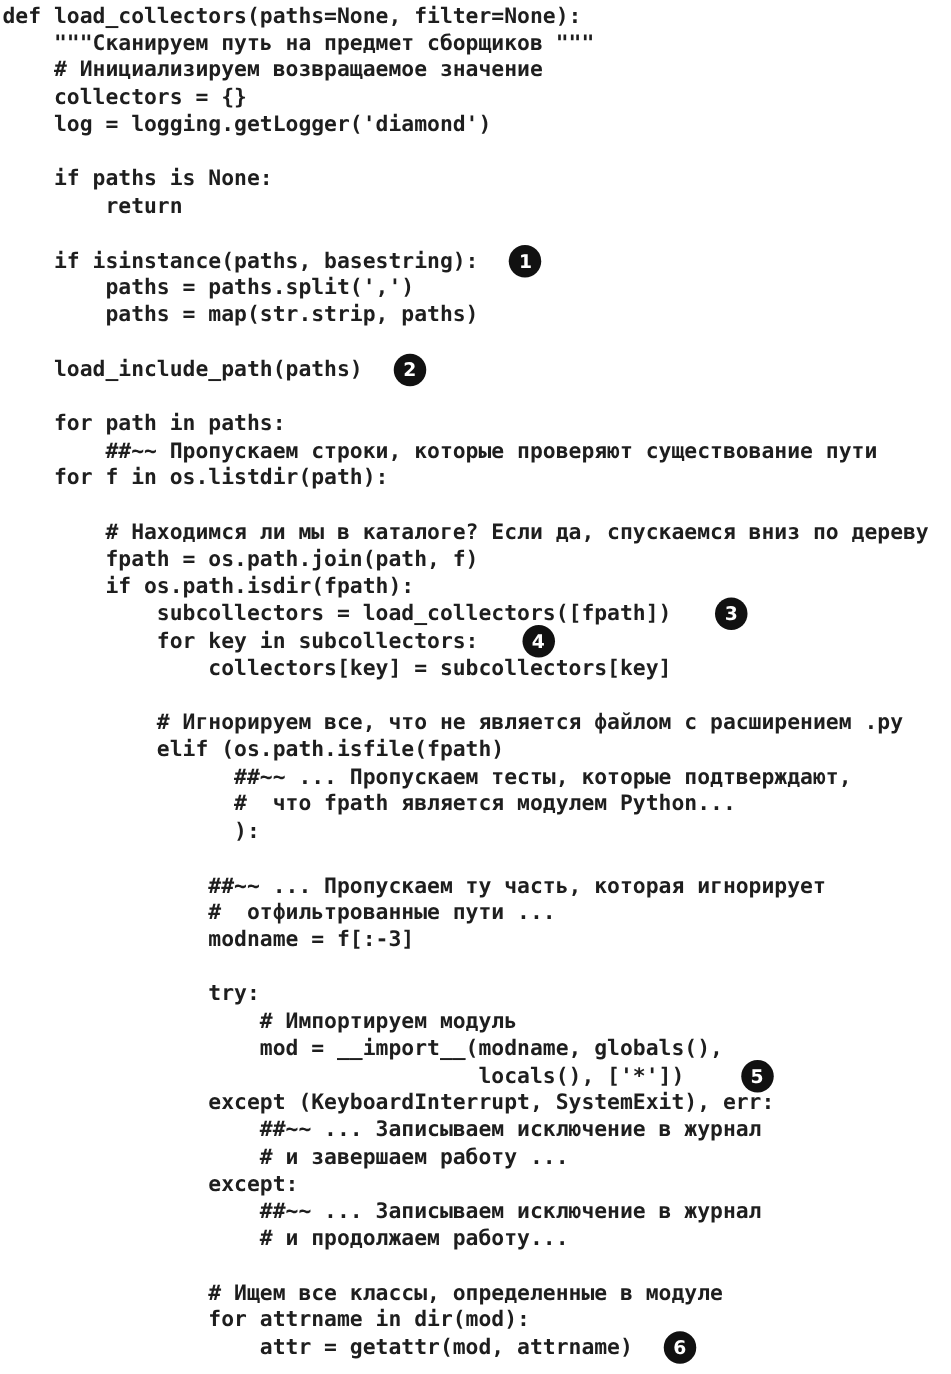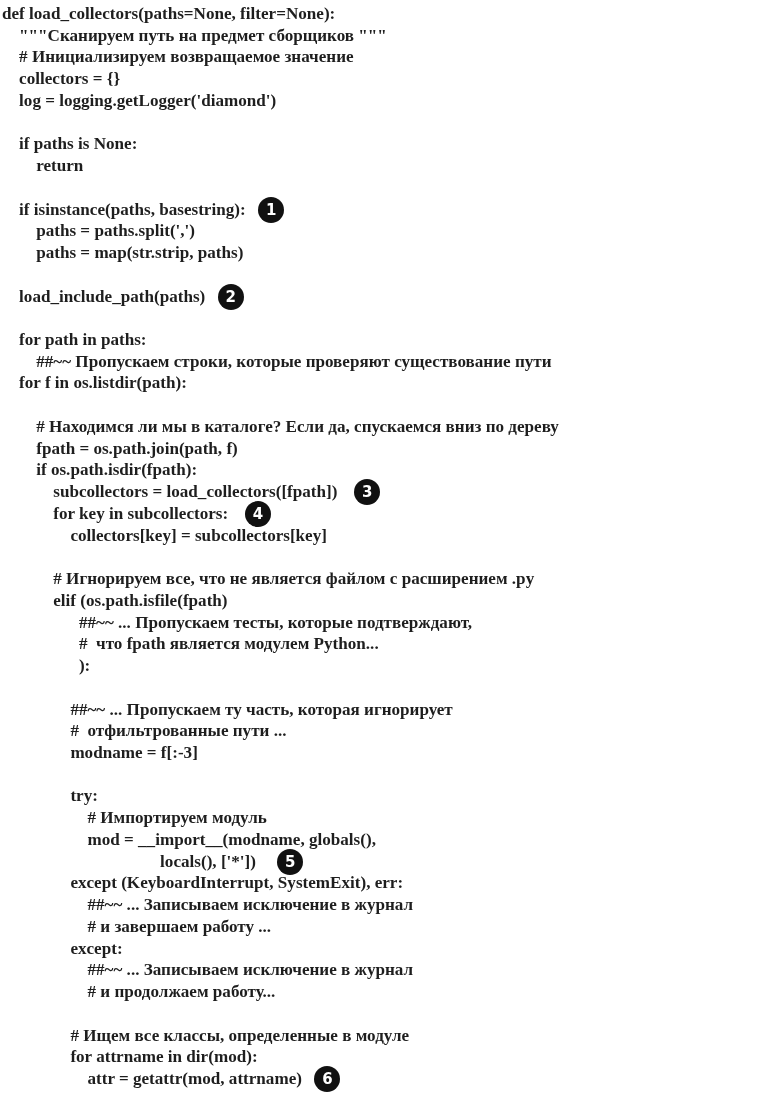--- a/index.html
+++ b/index.html
@@ -27,21 +27,20 @@
     color: var(--code-color, #1e1e1e);
     letter-spacing: 0;
   }
   .line {
     height: 21.74px;
     line-height: 21.74px;
     white-space: pre;
   }
   .code-text {
     white-space: pre;
-    font-family: Liberation Serif, serif;
   }
   .badge {
     display: inline-block;
     width: 26px;
     height: 26px;
     margin: -7px 0 -7px 4px;
     border-radius: 50%;
     background: var(--badge-bg, #111111);
     color: var(--badge-fg, #ffffff);
     font-family: "DejaVu Sans", "Liberation Sans", sans-serif;

